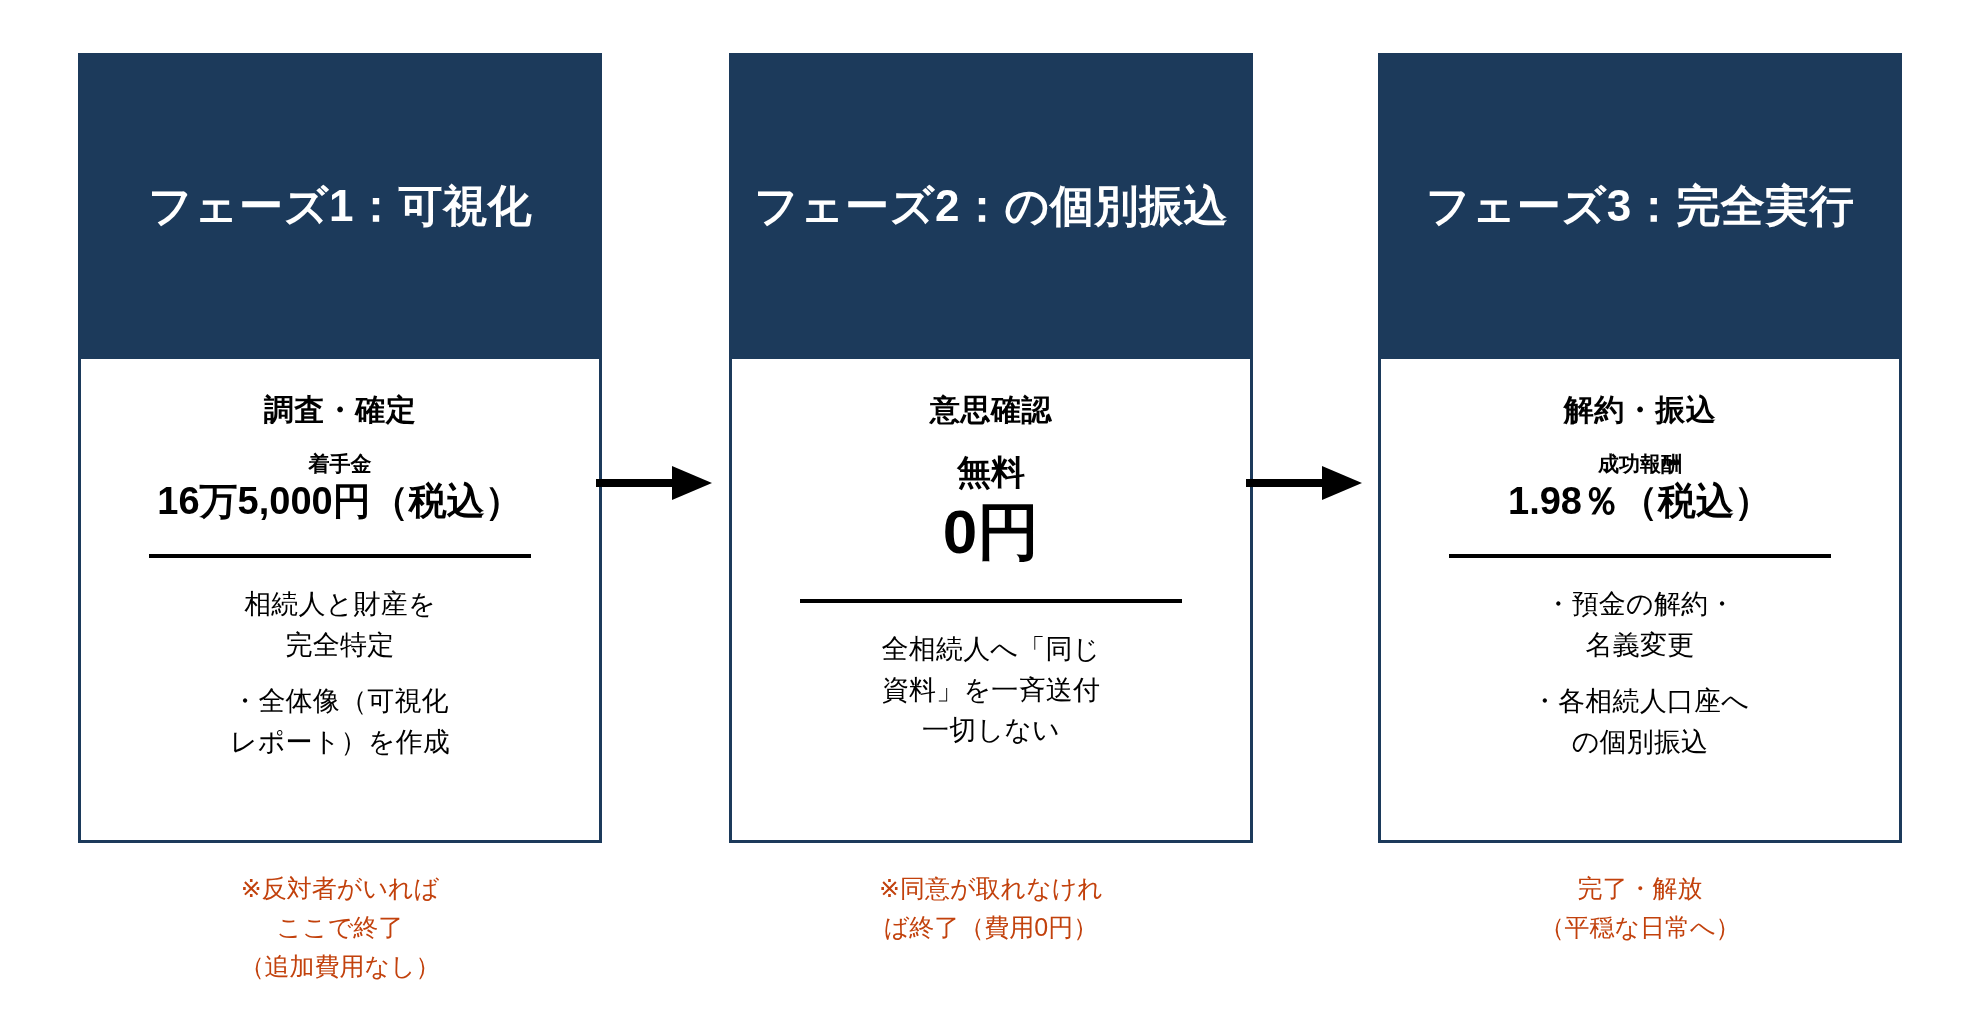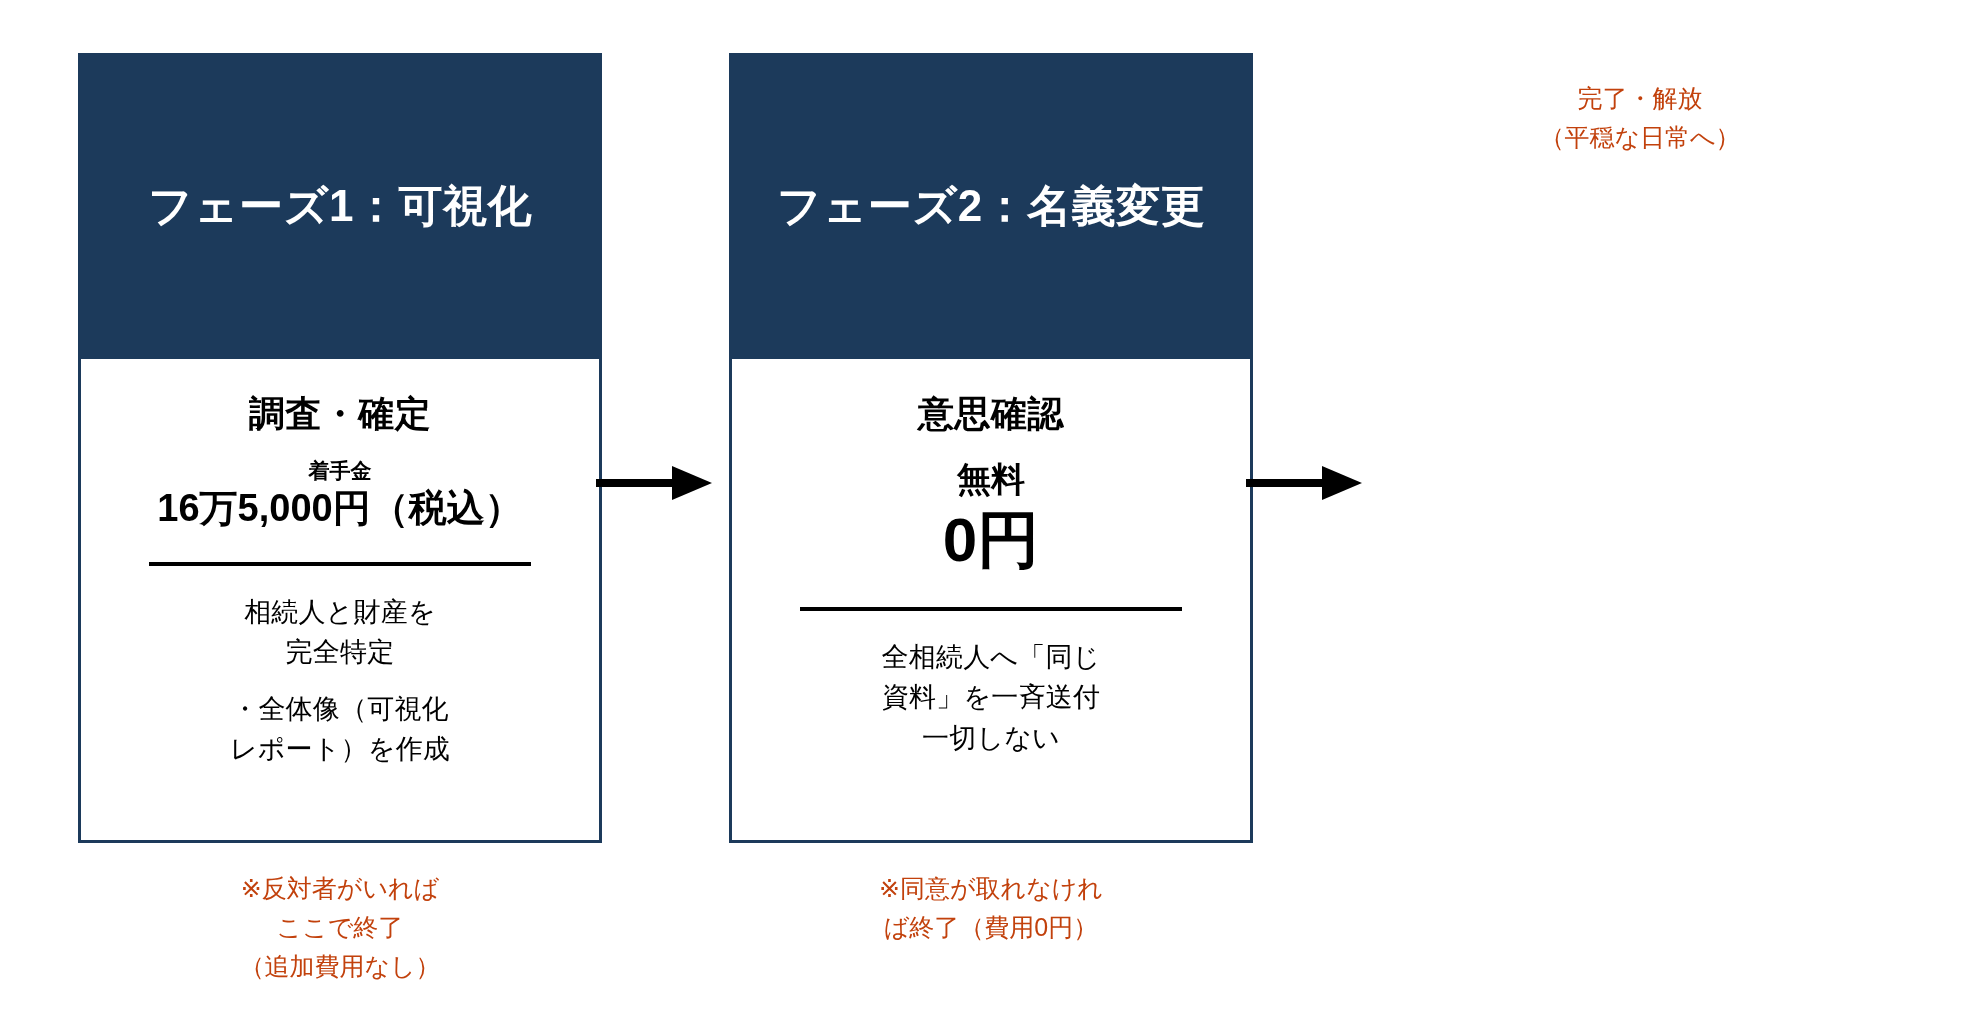--- a/index.html
+++ b/index.html
@@ -65,21 +65,21 @@
     background: #ffffff;
     border: 3px solid #1c3a5b;
     border-top: none;
     padding: 26px 22px 0 22px;
     display: flex;
     flex-direction: column;
     align-items: center;
   }
 
   .body-heading {
-    font-size: 36px;
+    font-size: 30px;
     font-weight: 700;
     line-height: 1.25;
     text-align: center;
     letter-spacing: 0.5px;
     margin: 6px 0 0 0;
   }
 
   .fee-label {
     font-size: 21px;
     font-weight: 700;
@@ -167,41 +167,58 @@
     <div class="footnote">
       <span class="ln">※反対者がいれば</span>
       <span class="ln">ここで終了</span>
       <span class="ln">（追加費用なし）</span>
     </div>
   </div>
 
   <div class="column col-2">
     <div class="card">
       <div class="card-header">
-        <div class="card-header-title">フェーズ2：名義変更</div>
+        <div class="card-header-title">フェーズ2：の個別振込</div>
       </div>
       <div class="card-body">
         <div class="body-heading">意思確認</div>
         <div class="fee-label big">無料</div>
         <div class="fee-amount xl">0円</div>
         <div class="divider"></div>
         <div class="body-lines">
           <span class="ln">全相続人へ「同じ</span>
           <span class="ln">資料」を一斉送付</span>
           <span class="ln">一切しない</span>
         </div>
       </div>
     </div>
     <div class="footnote">
       <span class="ln">※同意が取れなけれ</span>
       <span class="ln">ば終了（費用0円）</span>
     </div>
   </div>
 
   <div class="column col-3">
+    <div class="card">
+      <div class="card-header">
+        <div class="card-header-title">フェーズ3：完全実行</div>
+      </div>
+      <div class="card-body">
+        <div class="body-heading">解約・振込</div>
+        <div class="fee-label">成功報酬</div>
+        <div class="fee-amount">1.98％（税込）</div>
+        <div class="divider"></div>
+        <div class="body-lines">
+          <span class="ln">・預金の解約・</span>
+          <span class="ln">名義変更</span>
+          <span class="ln gap">・各相続人口座へ</span>
+          <span class="ln">の個別振込</span>
+        </div>
+      </div>
+    </div>
     <div class="footnote">
       <span class="ln">完了・解放</span>
       <span class="ln">（平穏な日常へ）</span>
     </div>
   </div>
 
   <div class="arrow arrow-1">
     <svg width="116" height="34" viewBox="0 0 116 34" aria-hidden="true">
       <rect x="0" y="13" width="84" height="8" fill="#000000"></rect>
       <polygon points="76,0 116,17 76,34" fill="#000000"></polygon>

